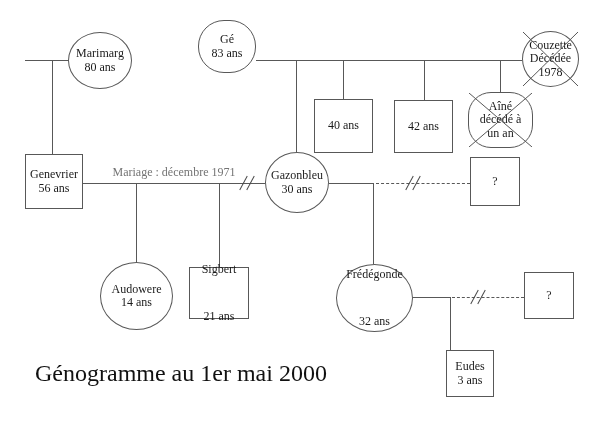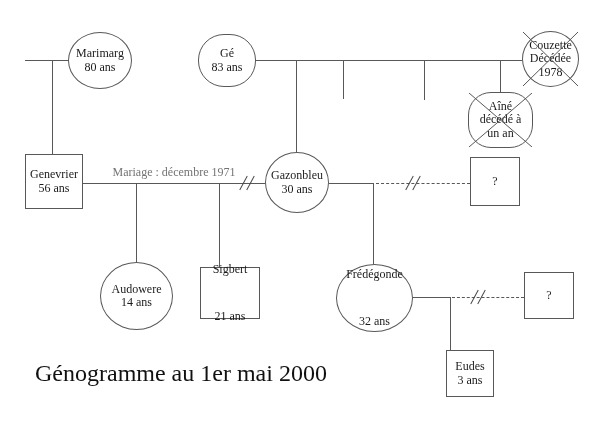--- a/index.html
+++ b/index.html
@@ -21,30 +21,30 @@
     text-align:center;
     font-size:12px;line-height:13.5px;
     color:#1a1a1a;
   }
   .node span{display:block;white-space:nowrap;}
   .circle{border-radius:50%;}
   .cross{position:absolute;left:0;top:0;width:100%;height:100%;pointer-events:none;}
   .cross line{stroke:#585858;stroke-width:1;vector-effect:non-scaling-stroke;}
 
   #n-marimarg  {left:68px;  top:32px;  width:64px; height:57px;}
-  #n-ge        {left:198px; top:34px;  width:58px; height:53px;border-radius:26px;}
+  #n-ge        {left:198px; top:20px;  width:58px; height:53px;border-radius:26px;}
   #n-couzette  {left:522px; top:31px;  width:57px; height:56px;}
   #n-genevrier {left:25px;  top:154px; width:58px; height:55px;}
   #n-gazonbleu {left:265px; top:152px; width:64px; height:61px;}
   #n-son40     {left:314px; top:99px;  width:59px; height:54px;}
   #n-son42     {left:394px; top:100px; width:59px; height:53px;}
   #n-aine      {left:468px; top:92px;  width:65px; height:56px;border-radius:23px;}
   #n-unknown1  {left:470px; top:157px; width:50px; height:49px;}
   #n-audowere  {left:100px; top:262px; width:73px; height:68px;}
-  #n-sigbert   {left:200px; top:267px; width:60px; height:52px;gap:33px;}
+  #n-sigbert   {left:189px; top:267px; width:60px; height:52px;gap:33px;}
   #n-fredegonde{left:336px; top:264px; width:77px; height:68px;gap:33px;}
   #n-unknown2  {left:524px; top:272px; width:50px; height:47px;}
   #n-eudes     {left:446px; top:350px; width:48px; height:47px;}
 
   
   .line{position:absolute;background:#585858;}
   #l-left       {left:25px;  top:60px;  width:43px;  height:1px;}
   #l-mari-gen   {left:52px;  top:60px;  width:1px;   height:94px;}
   #l-ge-couz    {left:256px; top:60px;  width:266px; height:1px;}
   #l-gazon-drop {left:296px; top:60px;  width:1px;   height:92px;}
@@ -145,21 +145,27 @@
   <div class="node" id="n-genevrier">
     <span>Genevrier</span>
     <span>56 ans</span>
   </div>
 
   <div class="node circle" id="n-gazonbleu">
     <span>Gazonbleu</span>
     <span>30 ans</span>
   </div>
 
-
+  <div class="node" id="n-son40">
+    <span>40 ans</span>
+  </div>
+
+  <div class="node" id="n-son42">
+    <span>42 ans</span>
+  </div>
 
   <div class="node" id="n-aine">
     <svg class="cross" viewBox="0 0 100 100" preserveAspectRatio="none">
       <line x1="0" y1="0" x2="100" y2="100"></line>
       <line x1="100" y1="0" x2="0" y2="100"></line>
     </svg>
     <span>Aîné</span>
     <span>décédé à</span>
     <span>un an</span>
   </div>

